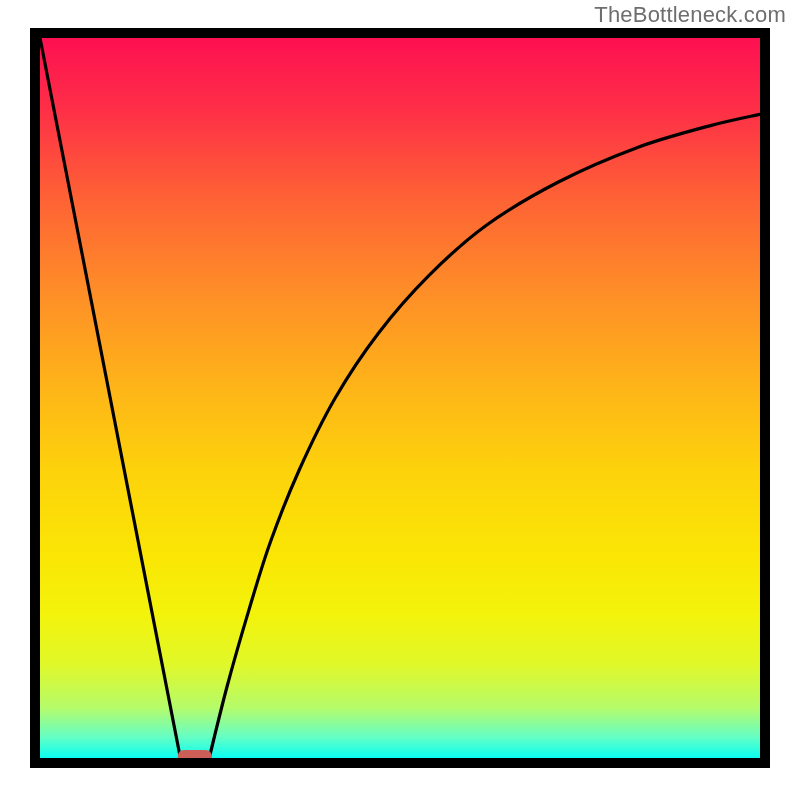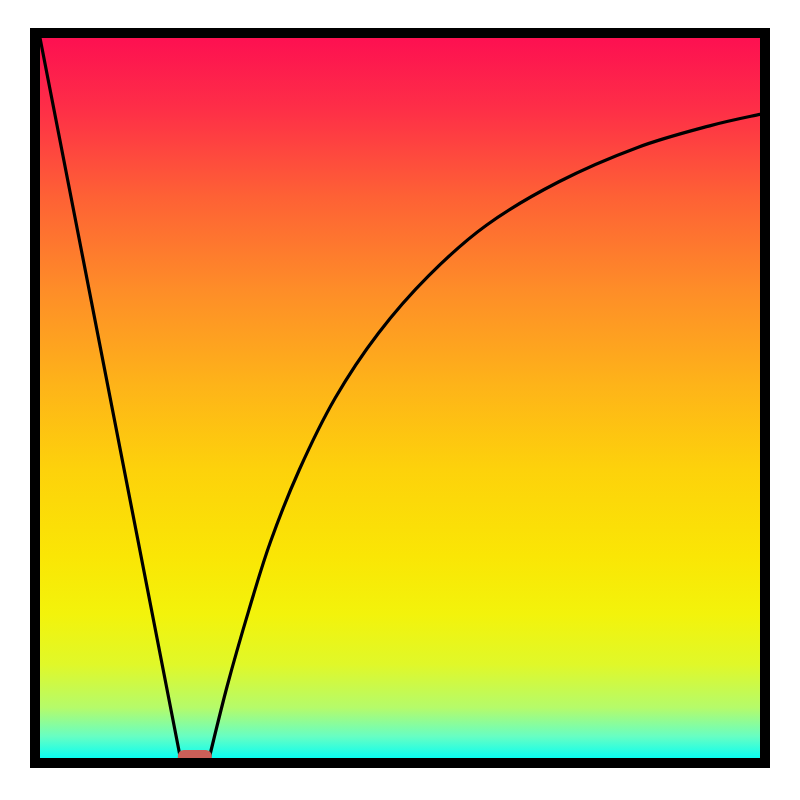--- a/index.html
+++ b/index.html
@@ -68,20 +68,21 @@
     z-index: 5;
   }
   .marker {
     z-index: 6;
   }
 </style>
 </head>
 <body>
 
 <div class="wrap">
+  <div class="watermark">TheBottleneck.com</div>
 
   <div class="frame"></div>
 
   <div class="grad"></div>
 
   <svg class="curve" viewBox="0 0 720 720" preserveAspectRatio="none">
     <path id="left-line" fill="none" stroke="#000" stroke-width="3.2" stroke-linecap="round" d="M 0 0 L 140.4 720"></path>
     <path id="right-curve" fill="none" stroke="#000" stroke-width="3.2" stroke-linecap="round" d="M 169.2 720 C 172.2 708, 180.60000000000002 672.6, 187.20000000000002 648 C 193.8 623.4, 201.6 596.4, 208.79999999999998 572.4 C 215.99999999999997 548.4, 222 527.4, 230.4 503.99999999999994 C 238.8 480.59999999999997, 248.39999999999998 456, 259.2 432 C 270 408, 282 382.8, 295.2 360 C 308.4 337.2, 322.79999999999995 315.6, 338.4 295.20000000000005 C 354 274.80000000000007, 370.8 255.59999999999997, 388.8 237.59999999999997 C 406.8 219.59999999999997, 424.79999999999995 202.8, 446.4 187.20000000000002 C 468 171.60000000000002, 493.2 156.95999999999998, 518.4 143.99999999999997 C 543.6 131.03999999999996, 572.4 118.80000000000001, 597.6 109.44000000000001 C 622.8000000000001 100.08000000000001, 649.2 93.36000000000001, 669.6 87.84 C 690 82.32, 711.6 78.24, 720 76.32"></path>
     <rect id="min-marker" class="marker" rx="6" ry="6" width="34" height="14" x="137.8" y="712" fill="#cb5f58"></rect>
   </svg>

